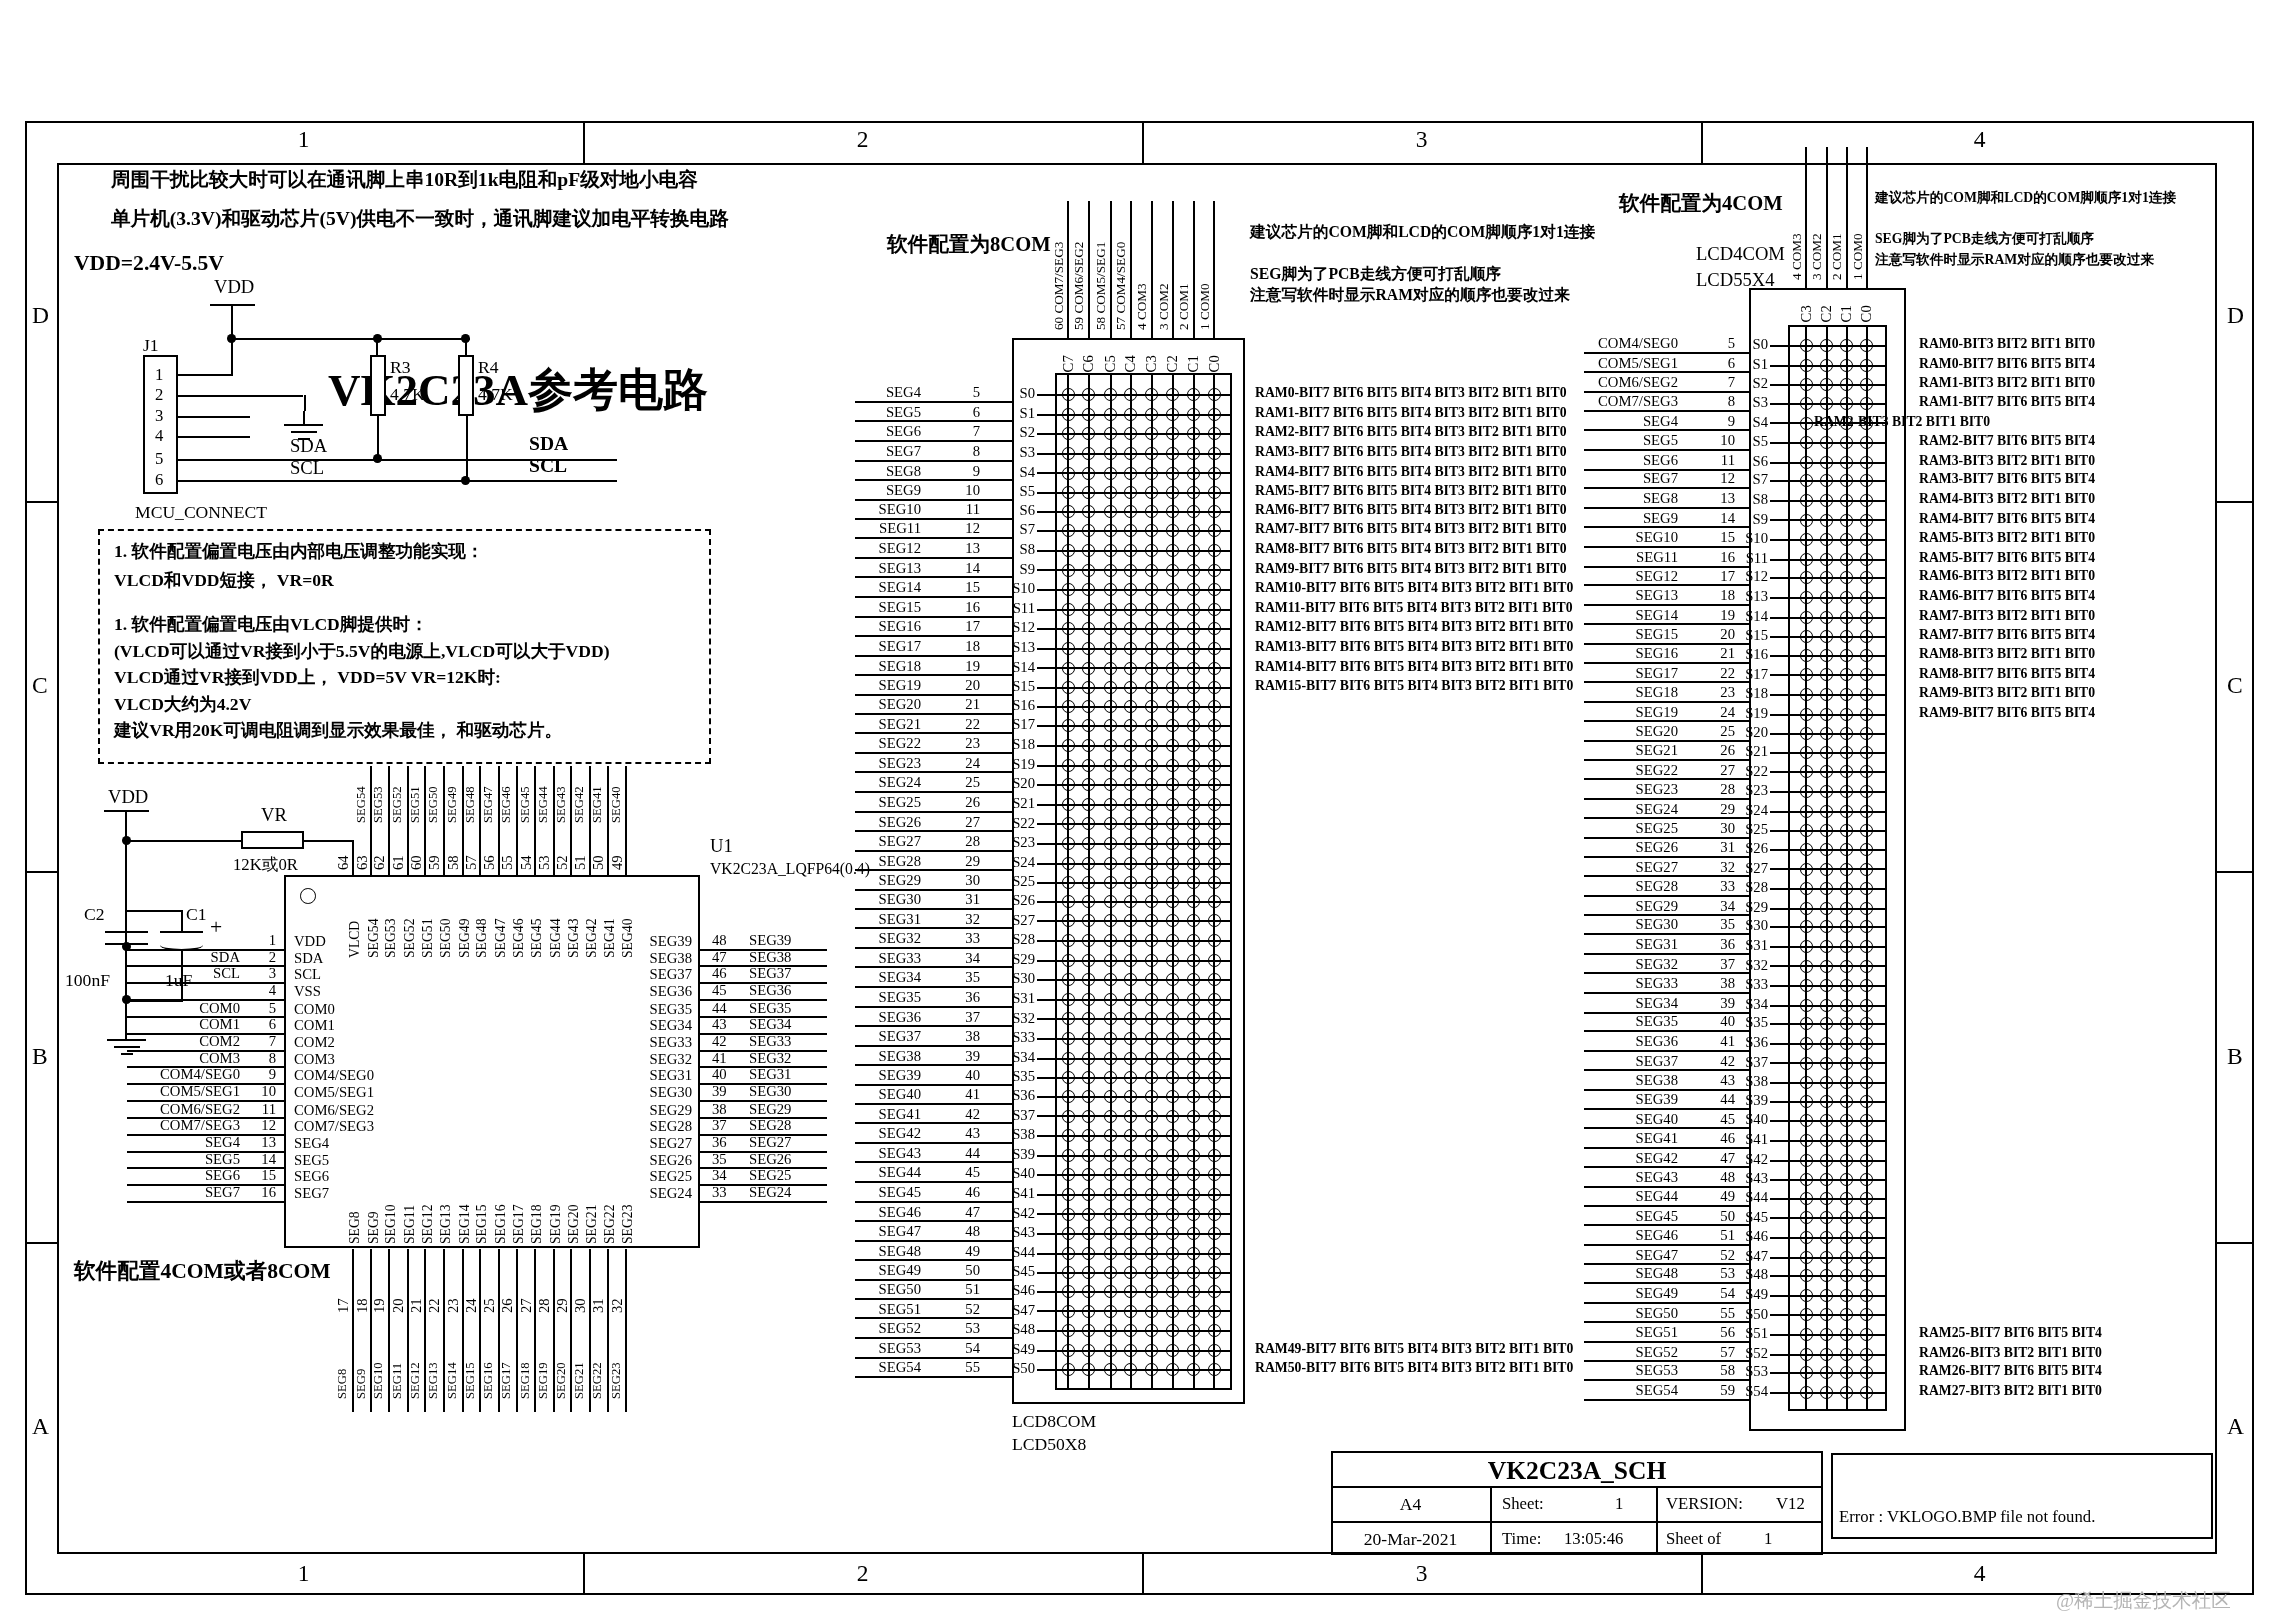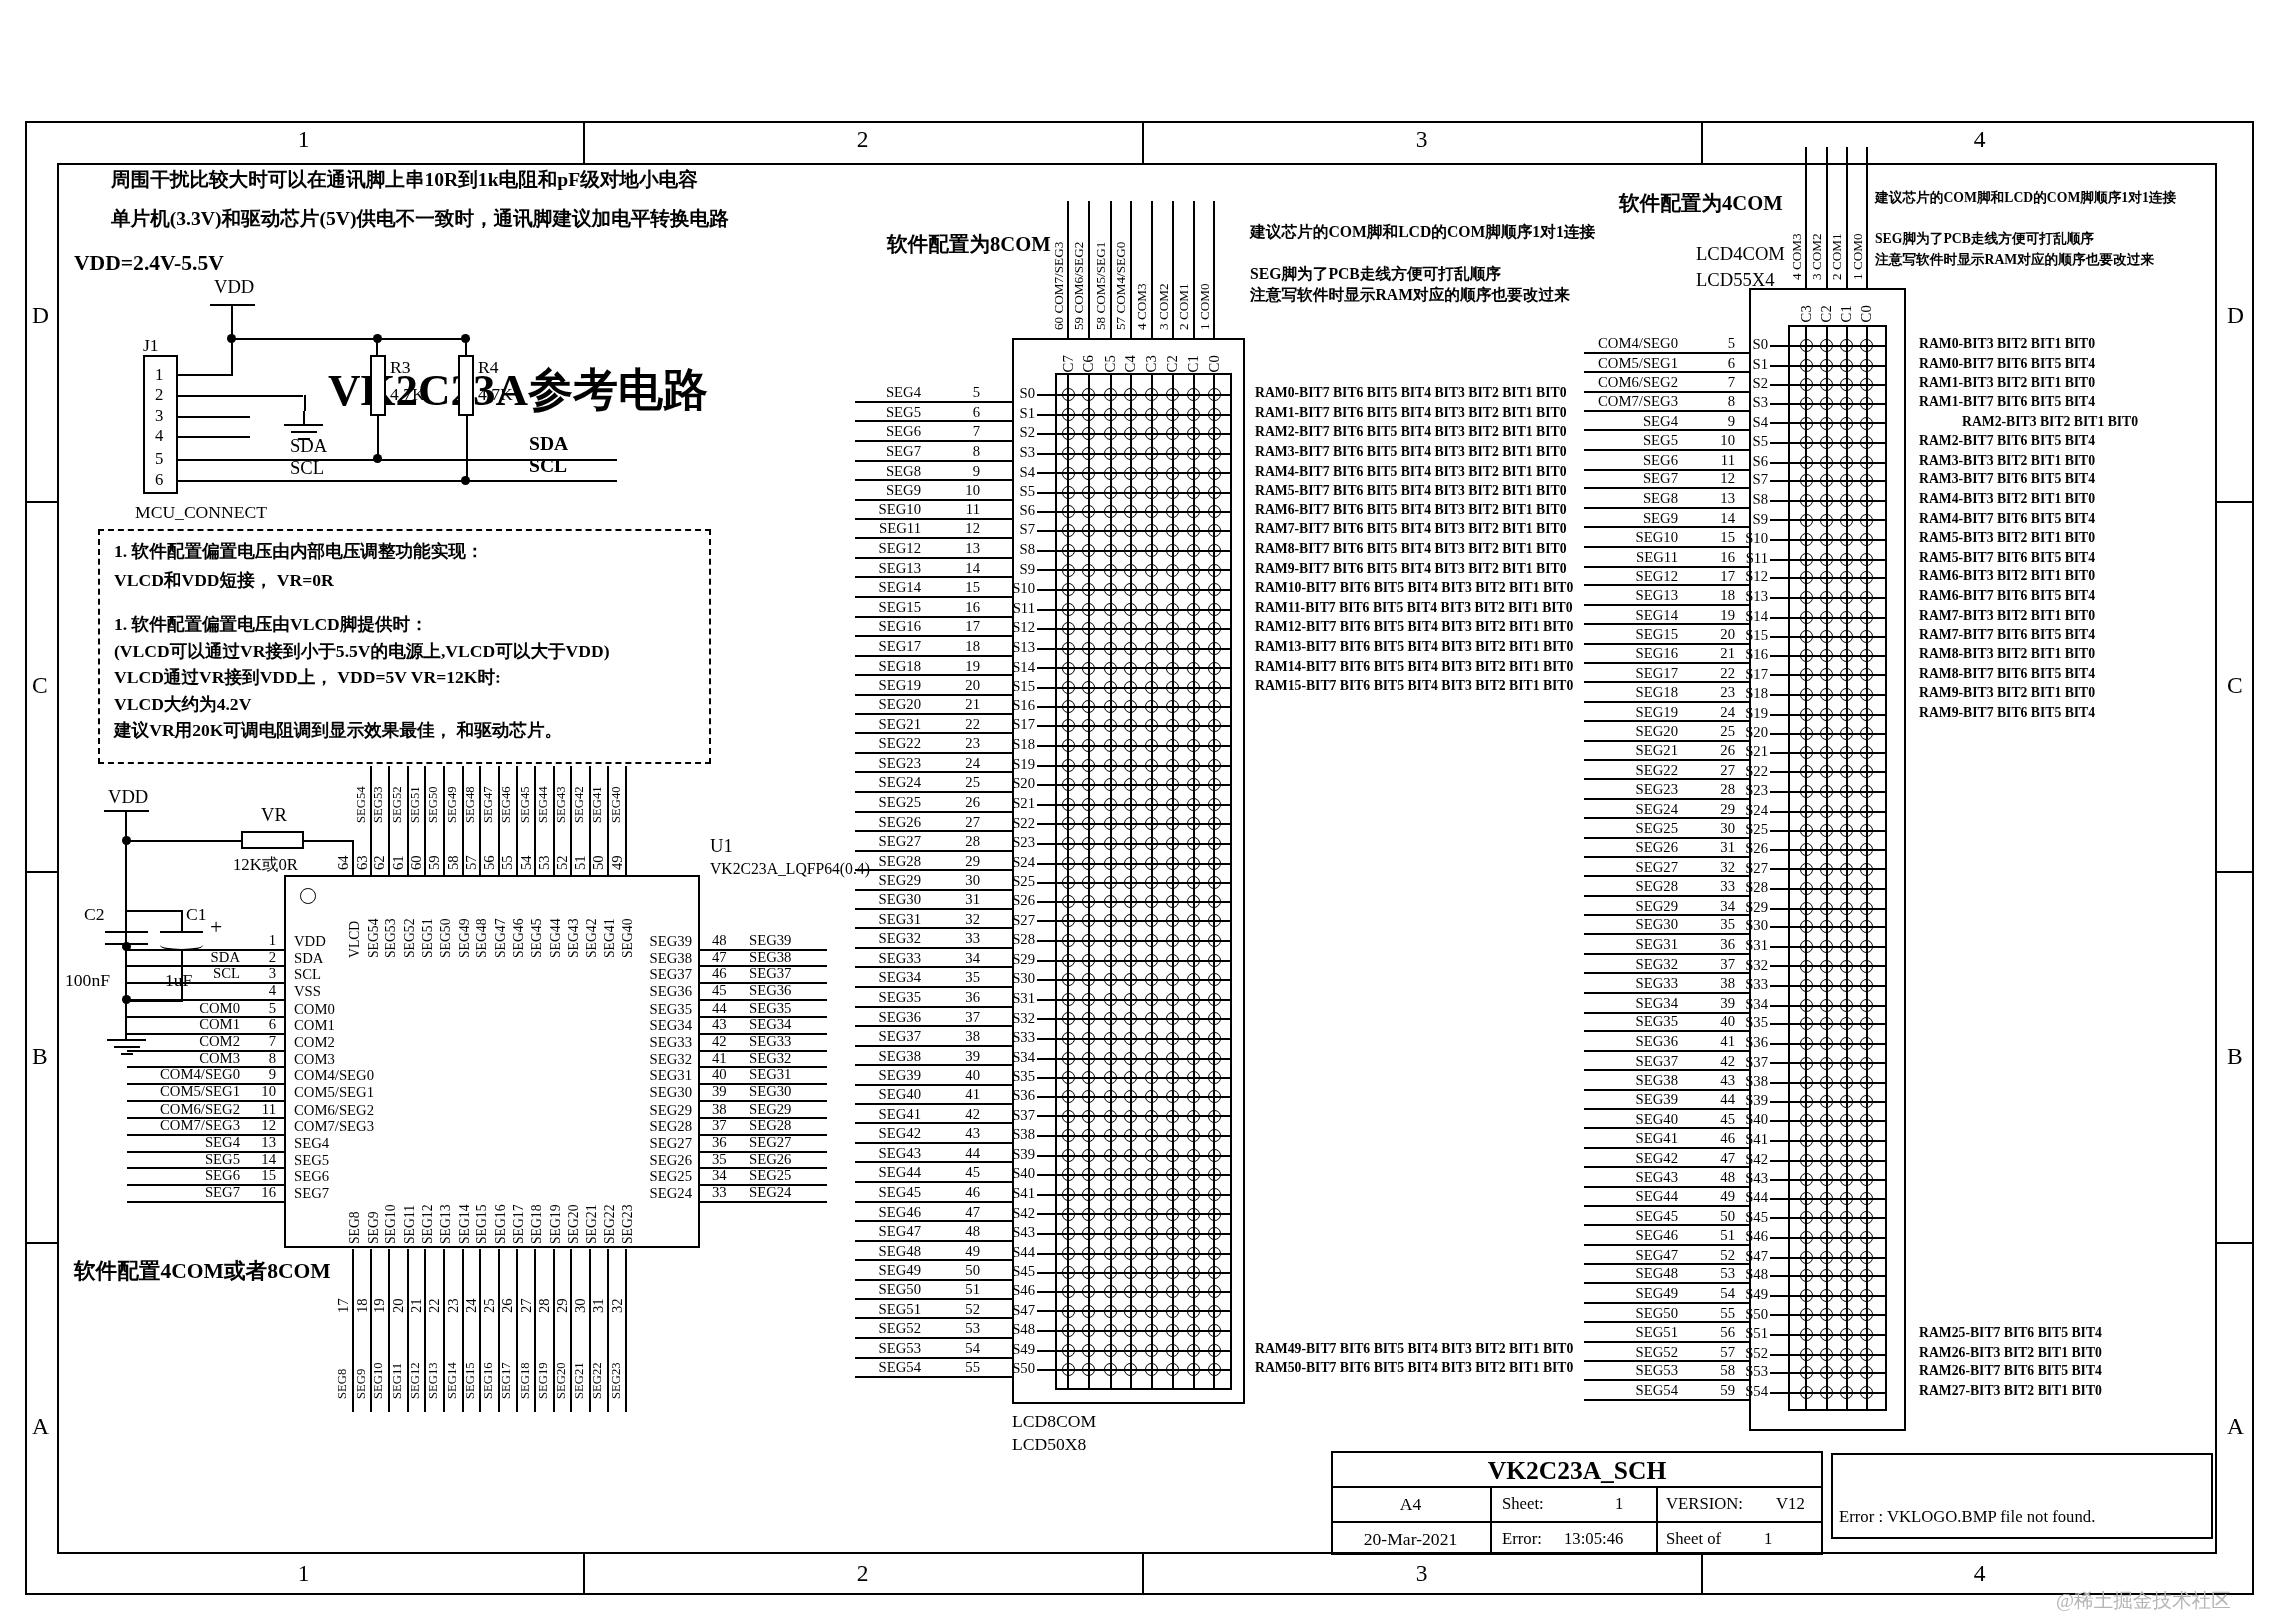--- a/index.html
+++ b/index.html
@@ -107,21 +107,21 @@
   <div class="t b" style="left:1875px;top:190px;font-size:13.7px;">建议芯片的COM脚和LCD的COM脚顺序1对1连接</div>
   <div class="t b" style="left:1875px;top:231px;font-size:13.7px;">SEG脚为了PCB走线方便可打乱顺序</div>
   <div class="t b" style="left:1875px;top:252px;font-size:13.7px;">注意写软件时显示RAM对应的顺序也要改过来</div>
 
   <div class="box" style="left:1331px;top:1451px;width:492px;height:104px;"></div>
   <div class="t ctr b" style="left:1331px;top:1456px;width:492px;font-size:25.5px;">VK2C23A_SCH</div>
   <div class="t ctr" style="left:1331px;top:1494px;width:159px;font-size:17.6px;">A4</div>
   <div class="t ctr" style="left:1331px;top:1529px;width:159px;font-size:17.6px;">20-Mar-2021</div>
   <div class="t" style="left:1502px;top:1494px;font-size:16.7px;">Sheet:</div>
   <div class="t" style="left:1615px;top:1494px;font-size:16.7px;">1</div>
-  <div class="t" style="left:1502px;top:1529px;font-size:16.7px;">Error:</div>
+  <div class="t" style="left:1502px;top:1529px;font-size:16.7px;">Time:</div>
   <div class="t" style="left:1564px;top:1529px;font-size:16.7px;">13:05:46</div>
   <div class="t" style="left:1666px;top:1494px;font-size:16.7px;">VERSION:</div>
   <div class="t" style="left:1776px;top:1494px;font-size:16.7px;">V12</div>
   <div class="t" style="left:1666px;top:1529px;font-size:16.7px;">Sheet of</div>
   <div class="t" style="left:1764px;top:1529px;font-size:16.7px;">1</div>
   <div class="box" style="left:1831px;top:1453px;width:382px;height:86px;"></div>
   <div class="t" style="left:1839px;top:1507px;font-size:16.7px;">Error : VKLOGO.BMP file not found.</div>
 
   <div class="t gray" style="left:2056px;top:1590px;font-size:19.6px;">@稀土掘金技术社区</div>
 
@@ -1649,21 +1649,21 @@
     <div class="t ra" style="left: 1690px; top: 1382px; width: 45px; font-size: 14.7px;">59</div>
     <div class="hl" style="left: 1584px; top: 1399px; width: 165px;"></div>
     <div class="circ" style="left: 1800px; top: 1386px;"></div>
     <div class="circ" style="left: 1820px; top: 1386px;"></div>
     <div class="circ" style="left: 1840px; top: 1386px;"></div>
     <div class="circ" style="left: 1860px; top: 1386px;"></div>
     <div class="t" style="left: 1919px; top: 336px; font-size: 13.7px; font-weight: bold;">RAM0-BIT3 BIT2 BIT1 BIT0</div>
     <div class="t" style="left: 1919px; top: 356px; font-size: 13.7px; font-weight: bold;">RAM0-BIT7 BIT6 BIT5 BIT4</div>
     <div class="t" style="left: 1919px; top: 375px; font-size: 13.7px; font-weight: bold;">RAM1-BIT3 BIT2 BIT1 BIT0</div>
     <div class="t" style="left: 1919px; top: 394px; font-size: 13.7px; font-weight: bold;">RAM1-BIT7 BIT6 BIT5 BIT4</div>
-    <div class="t" style="left: 1962px; top: 414px; font-size: 13.7px; font-weight: bold;">RAM2-BIT3 BIT2 BIT1 BIT0</div>
+    <div class="t" style="left: 1814px; top: 414px; font-size: 13.7px; font-weight: bold;">RAM2-BIT3 BIT2 BIT1 BIT0</div>
     <div class="t" style="left: 1919px; top: 433px; font-size: 13.7px; font-weight: bold;">RAM2-BIT7 BIT6 BIT5 BIT4</div>
     <div class="t" style="left: 1919px; top: 453px; font-size: 13.7px; font-weight: bold;">RAM3-BIT3 BIT2 BIT1 BIT0</div>
     <div class="t" style="left: 1919px; top: 471px; font-size: 13.7px; font-weight: bold;">RAM3-BIT7 BIT6 BIT5 BIT4</div>
     <div class="t" style="left: 1919px; top: 491px; font-size: 13.7px; font-weight: bold;">RAM4-BIT3 BIT2 BIT1 BIT0</div>
     <div class="t" style="left: 1919px; top: 511px; font-size: 13.7px; font-weight: bold;">RAM4-BIT7 BIT6 BIT5 BIT4</div>
     <div class="t" style="left: 1919px; top: 530px; font-size: 13.7px; font-weight: bold;">RAM5-BIT3 BIT2 BIT1 BIT0</div>
     <div class="t" style="left: 1919px; top: 550px; font-size: 13.7px; font-weight: bold;">RAM5-BIT7 BIT6 BIT5 BIT4</div>
     <div class="t" style="left: 1919px; top: 568px; font-size: 13.7px; font-weight: bold;">RAM6-BIT3 BIT2 BIT1 BIT0</div>
     <div class="t" style="left: 1919px; top: 588px; font-size: 13.7px; font-weight: bold;">RAM6-BIT7 BIT6 BIT5 BIT4</div>
     <div class="t" style="left: 1919px; top: 608px; font-size: 13.7px; font-weight: bold;">RAM7-BIT3 BIT2 BIT1 BIT0</div>

